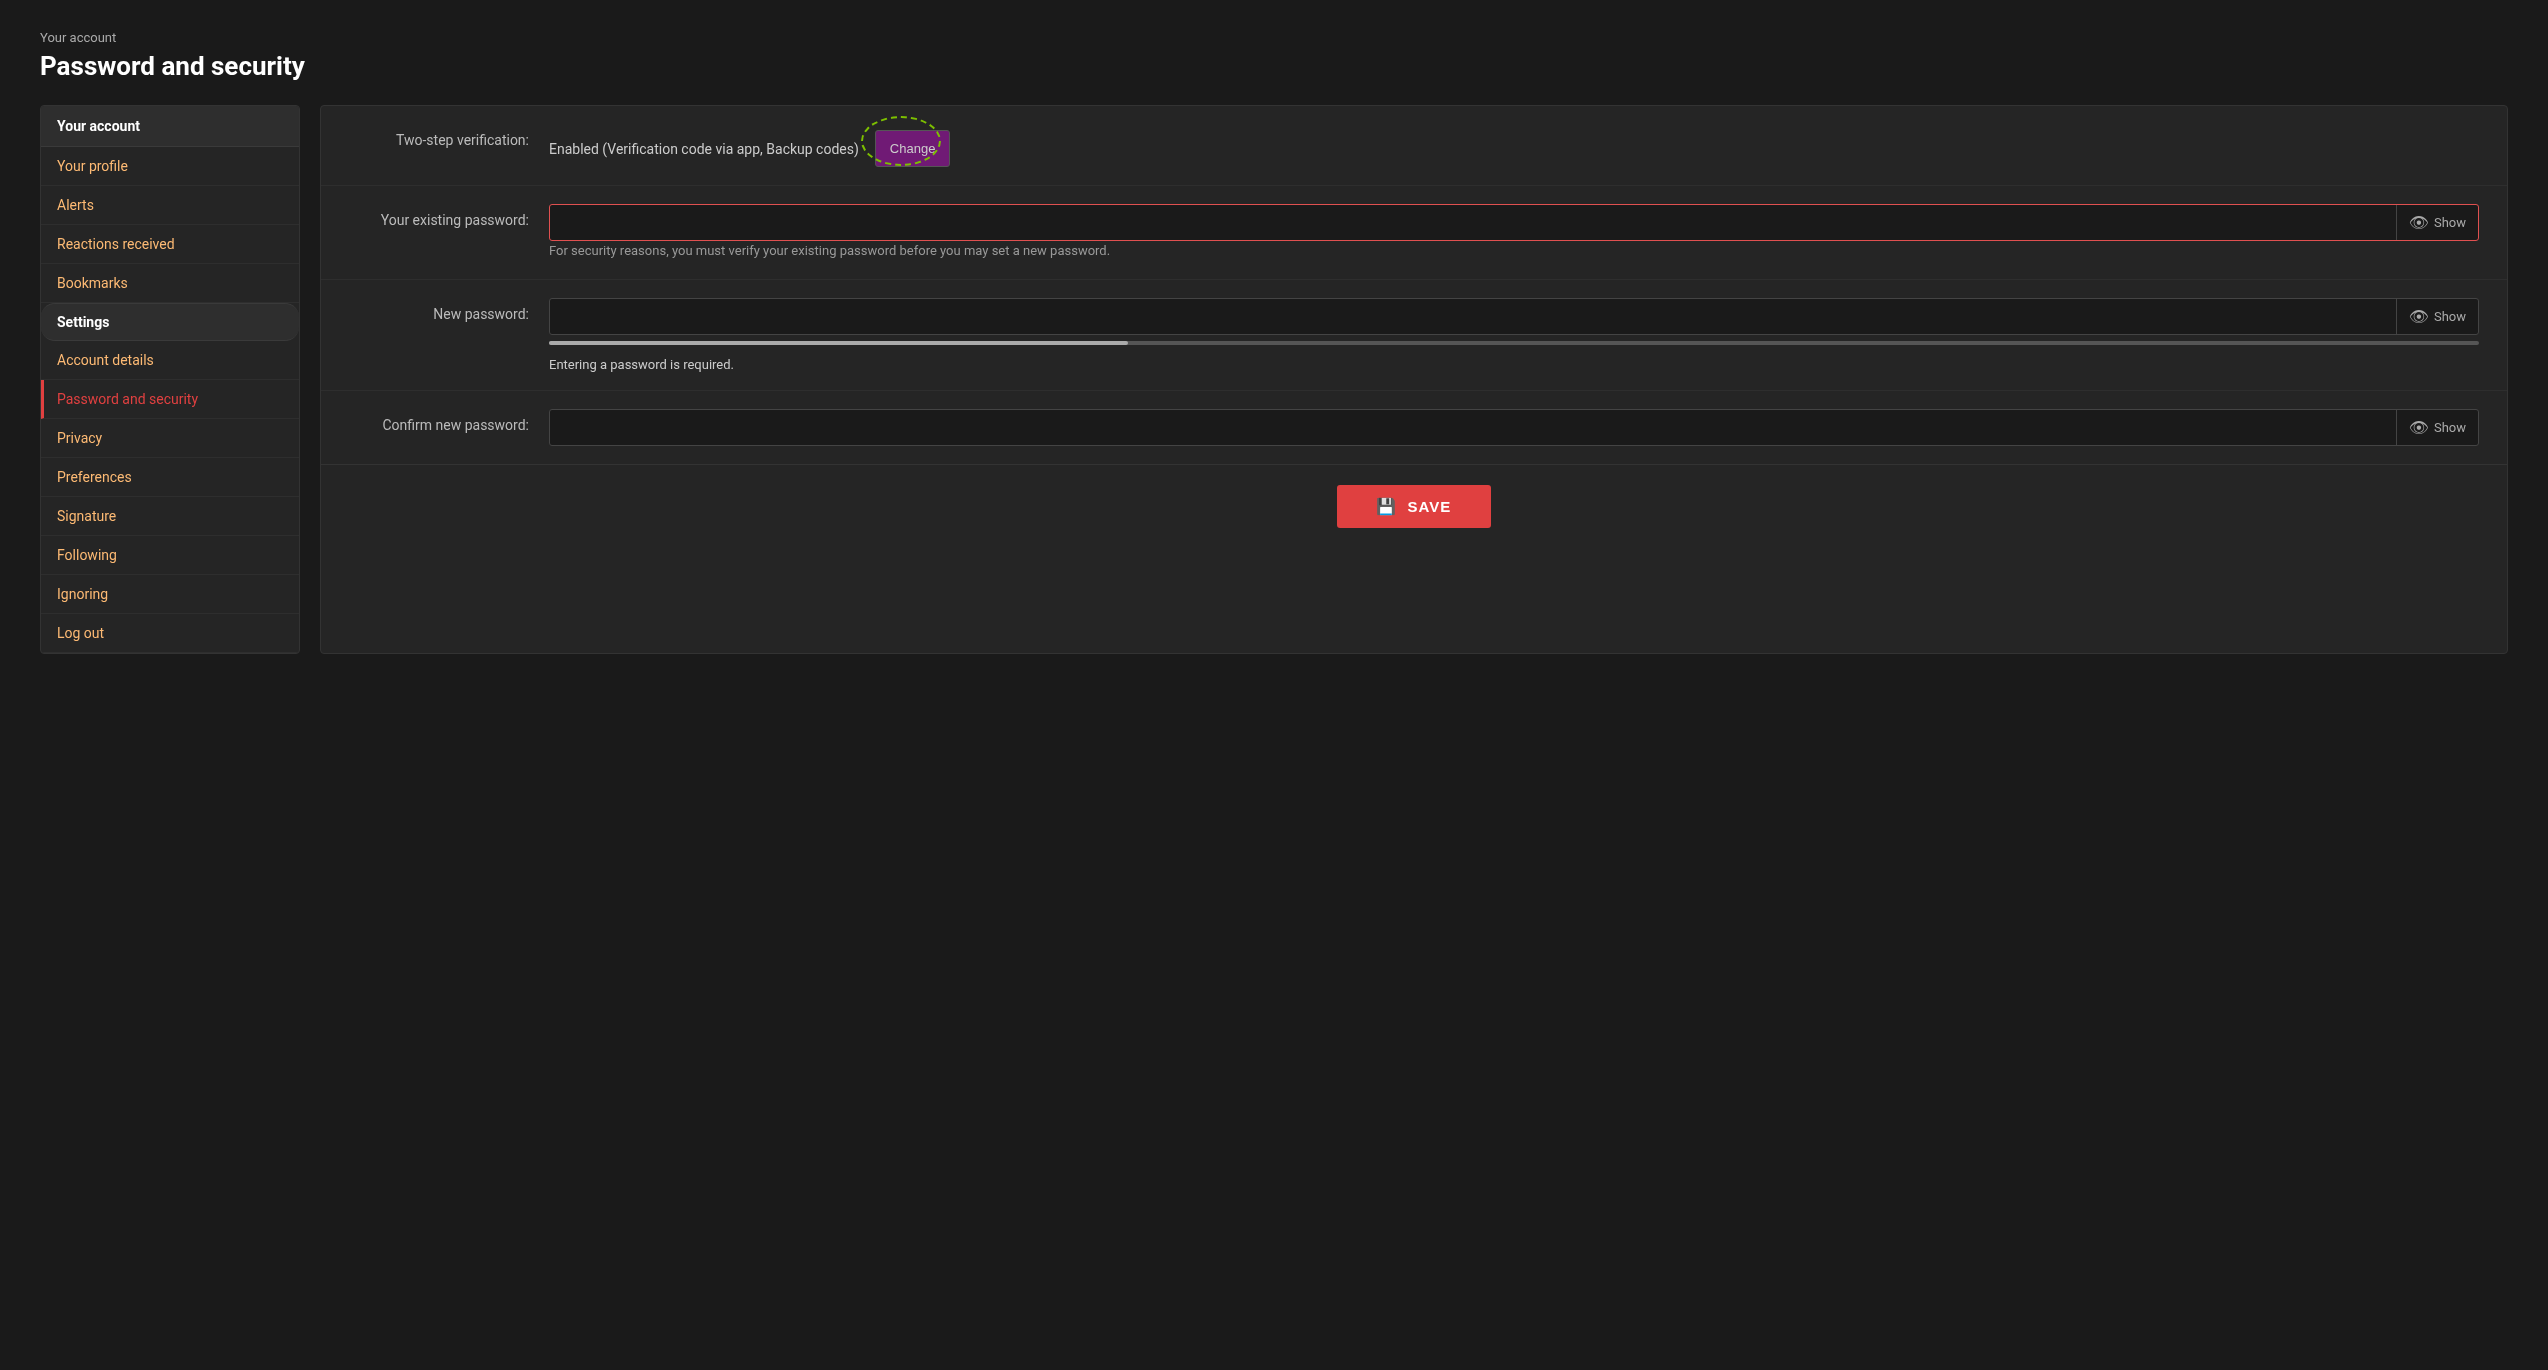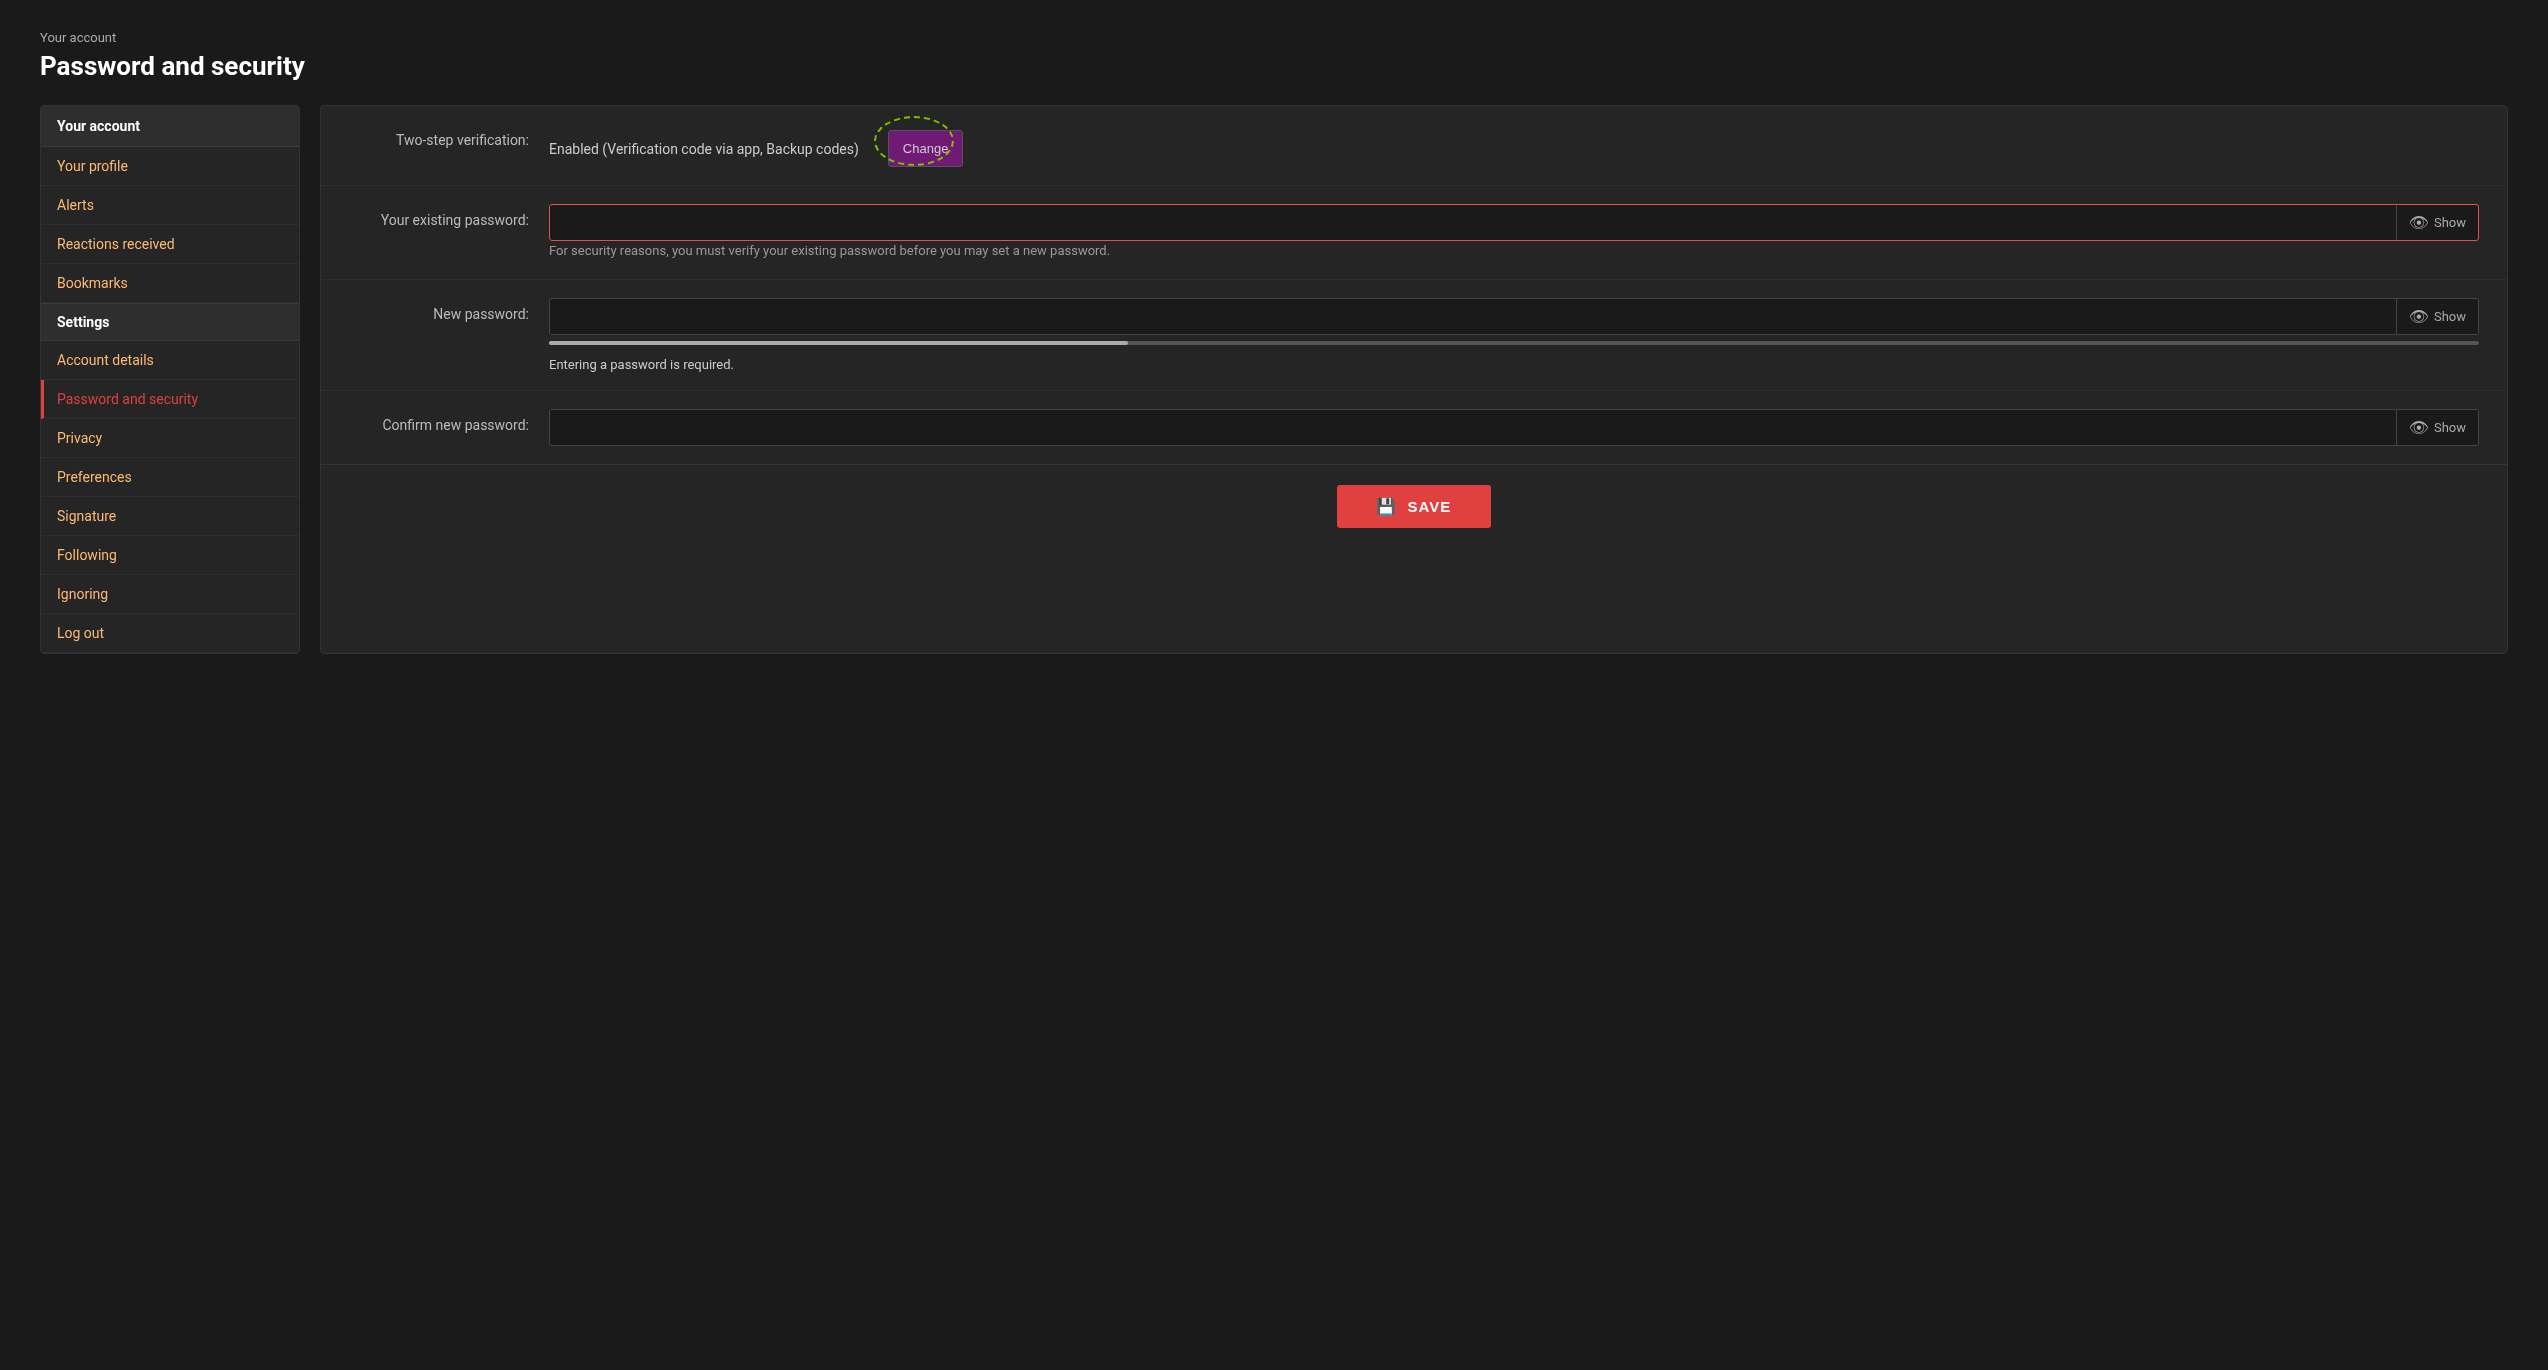--- a/index.html
+++ b/index.html
@@ -60,20 +60,21 @@
       padding-left: 13px;
     }
     .sidebar-section-label {
       background-color: #2e2e2e;
       color: #fff;
       font-weight: bold;
       font-size: 14px;
       padding: 10px 16px;
       border-top: 1px solid #3a3a3a;
       border-bottom: 1px solid #3a3a3a;
+      border-radius: 14px;
     }
     
     .main-content {
       flex: 1;
       background-color: #252525;
       border: 1px solid #333;
       border-radius: 4px;
       overflow: hidden;
     }
     .form-section {
@@ -98,21 +99,21 @@
       padding-top: 8px;
       text-align: right;
       padding-right: 20px;
     }
     .form-field {
       flex: 1;
     }
     .two-step-value {
       display: flex;
       align-items: center;
-      gap: 29px;
+      gap: 16px;
       padding-top: 6px;
     }
     .two-step-text {
       color: #ccc;
       font-size: 14px;
     }
     .change-btn {
       background-color: #701a75;
       color: #ccc;
       border: 1px solid #555;

